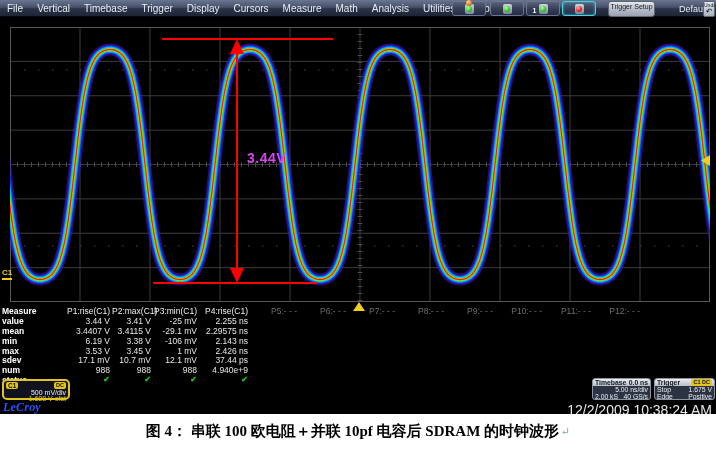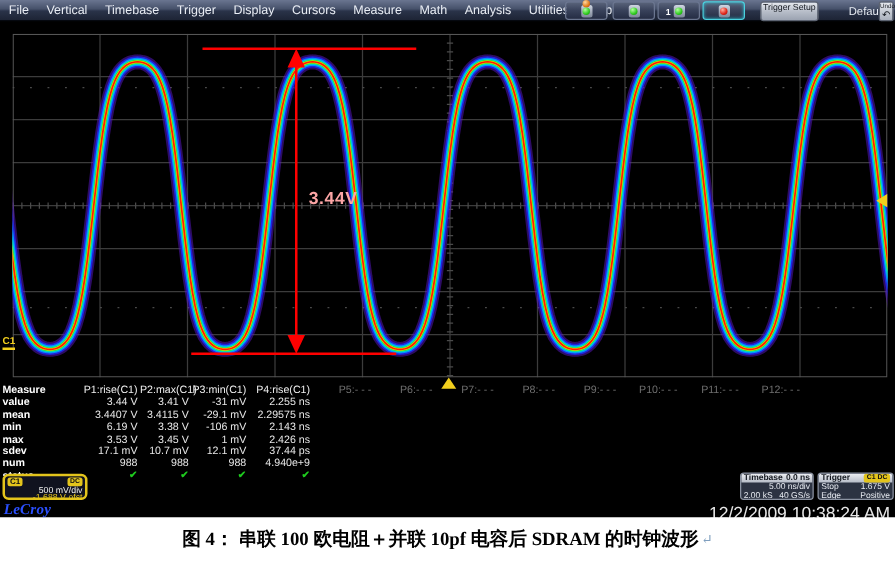--- a/index.html
+++ b/index.html
@@ -170,42 +170,42 @@
         <g>
           <line class="ra" x1="152" y1="12" x2="323" y2="12" stroke="#ff0000"></line>
           <line class="ra" x1="143" y1="256" x2="307" y2="256" stroke="#ff0000"></line>
           <line class="ra" x1="227" y1="25" x2="227" y2="243" stroke="#ff0000"></line>
           <polygon class="raf" points="227,12 220,27 234,27" fill="#ff0000"></polygon>
           <polygon class="raf" points="227,256 220,241 234,241" fill="#ff0000"></polygon>
         </g>
         <polygon points="700,128 700,139 691,133.5" fill="#f2cf1d"></polygon>
       </svg>
     </div>
-    <div class="annot" style="color: #fca5a5;">3.44V</div>
+    <div class="annot" style="color: #d946ef;">3.44V</div>
     <div class="c1marker">C1</div>
     <div class="trigtri"></div>
 
     <div class="mtable" id="mtable">
         <div class="tl">Measure</div>
         <div class="tc th">P1:rise(C1)</div>
         <div class="tc th">P2:max(C1)</div>
         <div class="tc th">P3:min(C1)</div>
         <div class="tc th">P4:rise(C1)</div>
         <div class="tc th empty">P5:- - -</div>
         <div class="tc th empty">P6:- - -</div>
         <div class="tc th empty">P7:- - -</div>
         <div class="tc th empty">P8:- - -</div>
         <div class="tc th empty">P9:- - -</div>
         <div class="tc th empty">P10:- - -</div>
         <div class="tc th empty">P11:- - -</div>
         <div class="tc th empty">P12:- - -</div>
         <div class="tl">value</div>
         <div class="tc">3.44 V</div>
         <div class="tc">3.41 V</div>
-        <div class="tc">-31 mV</div>
+        <div class="tc">-25 mV</div>
         <div class="tc">2.255 ns</div>
         <div class="tc"></div>
         <div class="tc"></div>
         <div class="tc"></div>
         <div class="tc"></div>
         <div class="tc"></div>
         <div class="tc"></div>
         <div class="tc"></div>
         <div class="tc"></div>
         <div class="tl">mean</div>

